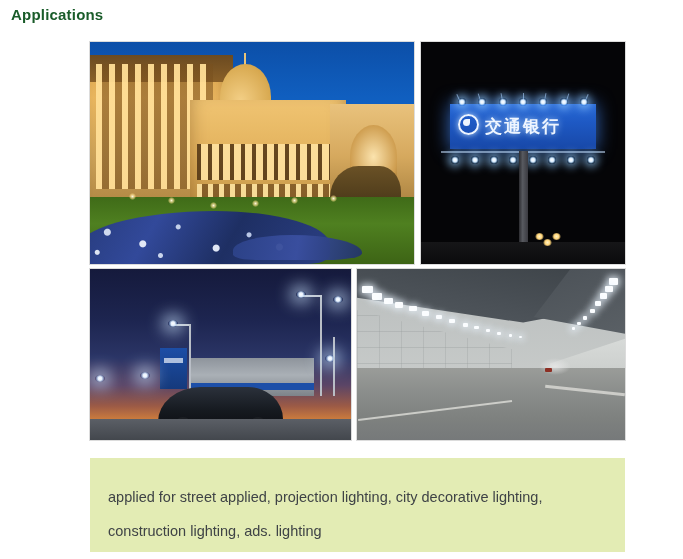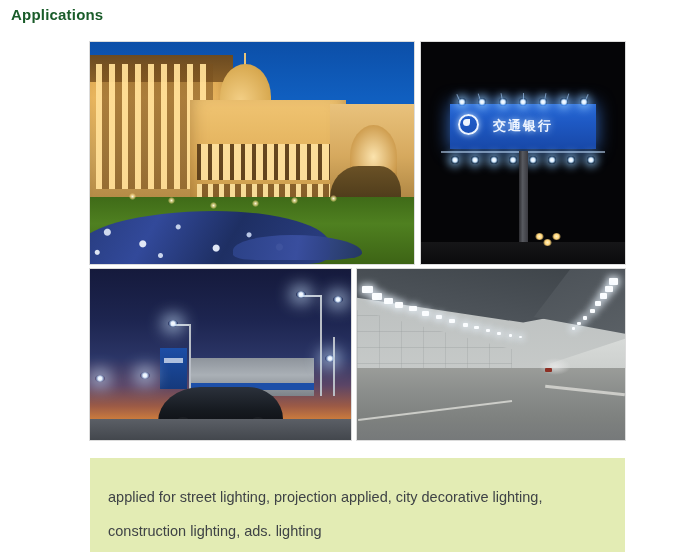--- a/index.html
+++ b/index.html
@@ -148,21 +148,21 @@
 
   
   .night { position: absolute; inset: 0; background: #050507; }
   .bb-panel {
     position: absolute; left: 14%; top: 28%; width: 72%; height: 20%;
     background: linear-gradient(#2a6bd8 0%, #1e59c4 40%, #1848a8 100%);
     box-shadow: 0 0 18px rgba(70,140,255,.75);
   }
   .bb-text {
     position: absolute; inset: 0;
-    color: #eef5ff; font-size: 13px; font-weight: bold;
+    color: #eef5ff; font-size: 17px; font-weight: bold;
     display: flex; align-items: center; justify-content: center;
     letter-spacing: 2px;
     text-shadow: 0 0 7px rgba(190,225,255,.95);
     font-family: "DejaVu Sans", sans-serif;
   }
   .bb-logo {
     position: absolute; left: 6%; top: 22%; width: 17px; height: 17px;
     border-radius: 50%;
     border: 2px solid #eef5ff;
     box-shadow: 0 0 6px rgba(200,230,255,.9);
@@ -493,14 +493,14 @@
 
       <div class="tun-far"></div>
       <div class="tun-car"></div>
       <div class="guardrail"></div>
     </div>
   </div>
 
 </div>
 
 <div id="caption-box">
-  <div id="caption-text">applied for street lighting, projection applied, city decorative lighting, construction lighting, ads. lighting</div>
+  <div id="caption-text">applied for street applied, projection lighting, city decorative lighting, construction lighting, ads. lighting</div>
 </div>
 
 </body></html>

